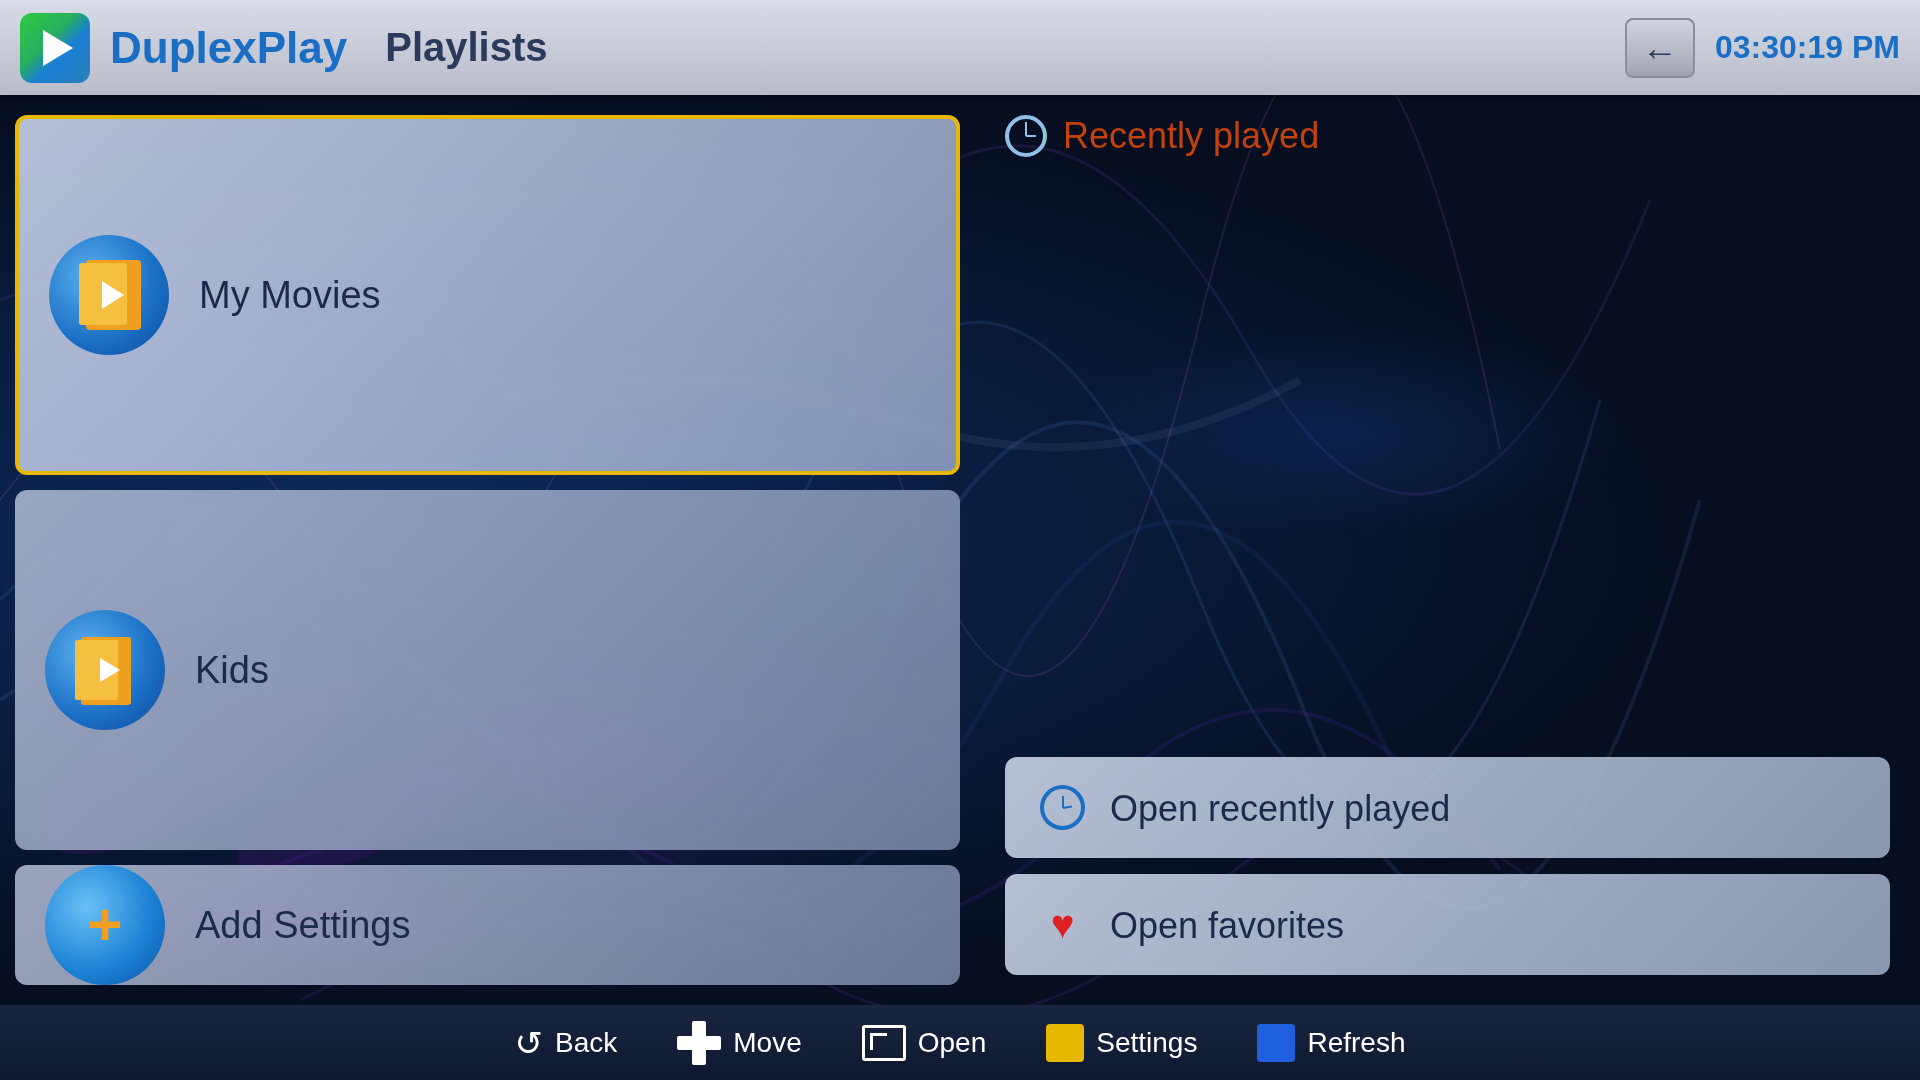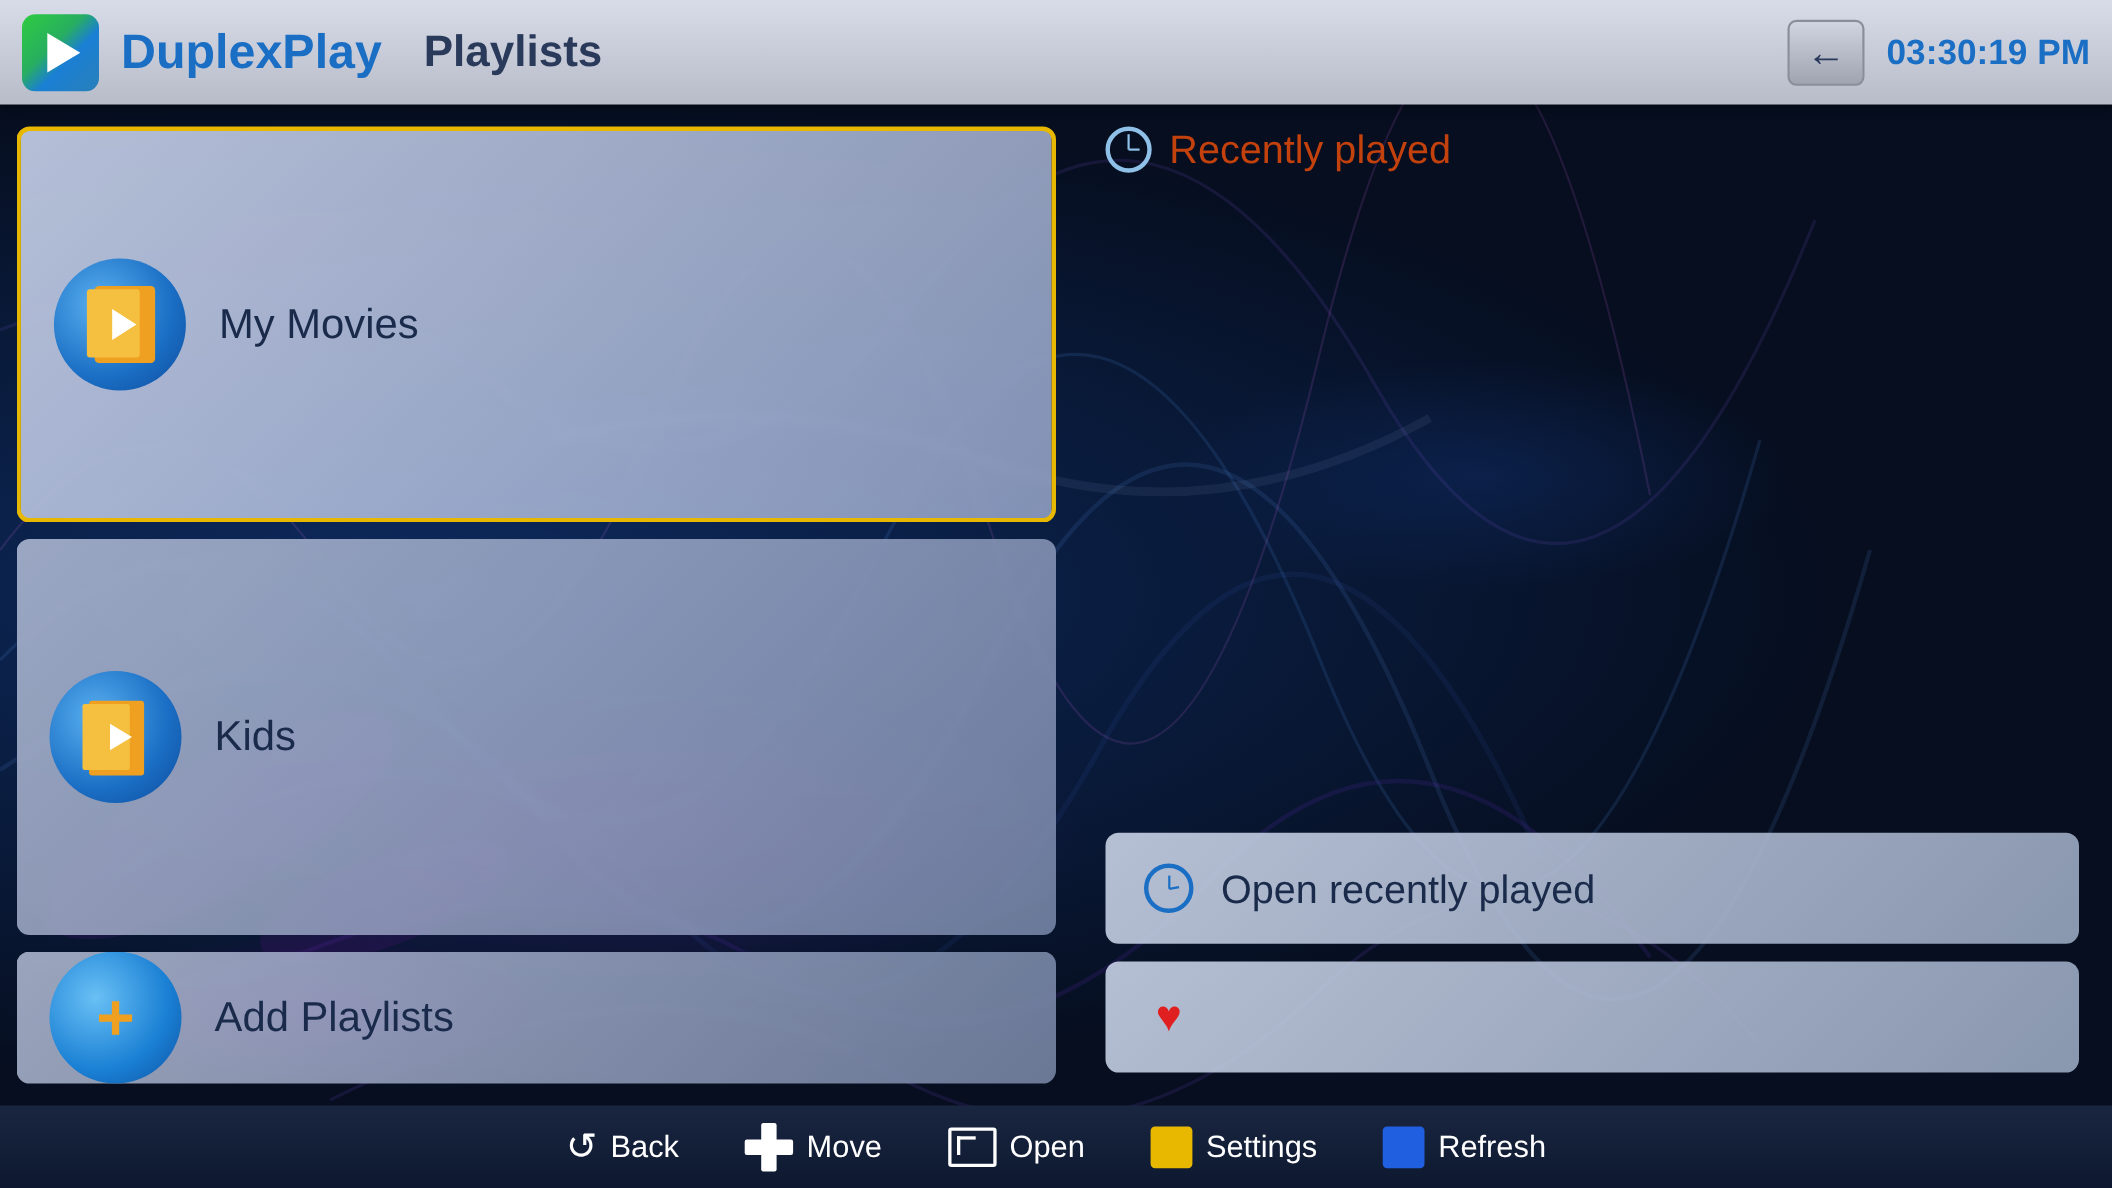--- a/index.html
+++ b/index.html
@@ -562,40 +562,41 @@
           <div class="play-tri-k"></div>
         </div>
       </div>
       <span class="card-label">Kids</span>
     </div>
 
     <div class="playlist-card">
       <div class="icon-circle orange-add">
         <span class="plus-icon">+</span>
       </div>
-      <span class="card-label">Add Playlists</span>
+      <span class="card-label">Add Settings</span>
     </div>
 
   </div>
 
   <div class="right-panel">
     <div class="recently-played-header">
       <div class="clock-icon"></div>
       <span class="recently-played-title">Recently played</span>
     </div>
 
     <div class="action-buttons">
 
       <div class="action-btn">
         <div class="history-icon"></div>
         <span class="action-btn-label">Open recently played</span>
       </div>
 
       <div class="action-btn">
         <div class="heart-icon">♥</div>
+        <span class="action-btn-label">Open favorites</span>
       </div>
     </div>
   </div>
 </div>
 
 <div class="footer">
 
   <div class="footer-item">
     <span class="back-footer-icon">↺</span>
     <span class="footer-label">Back</span>

